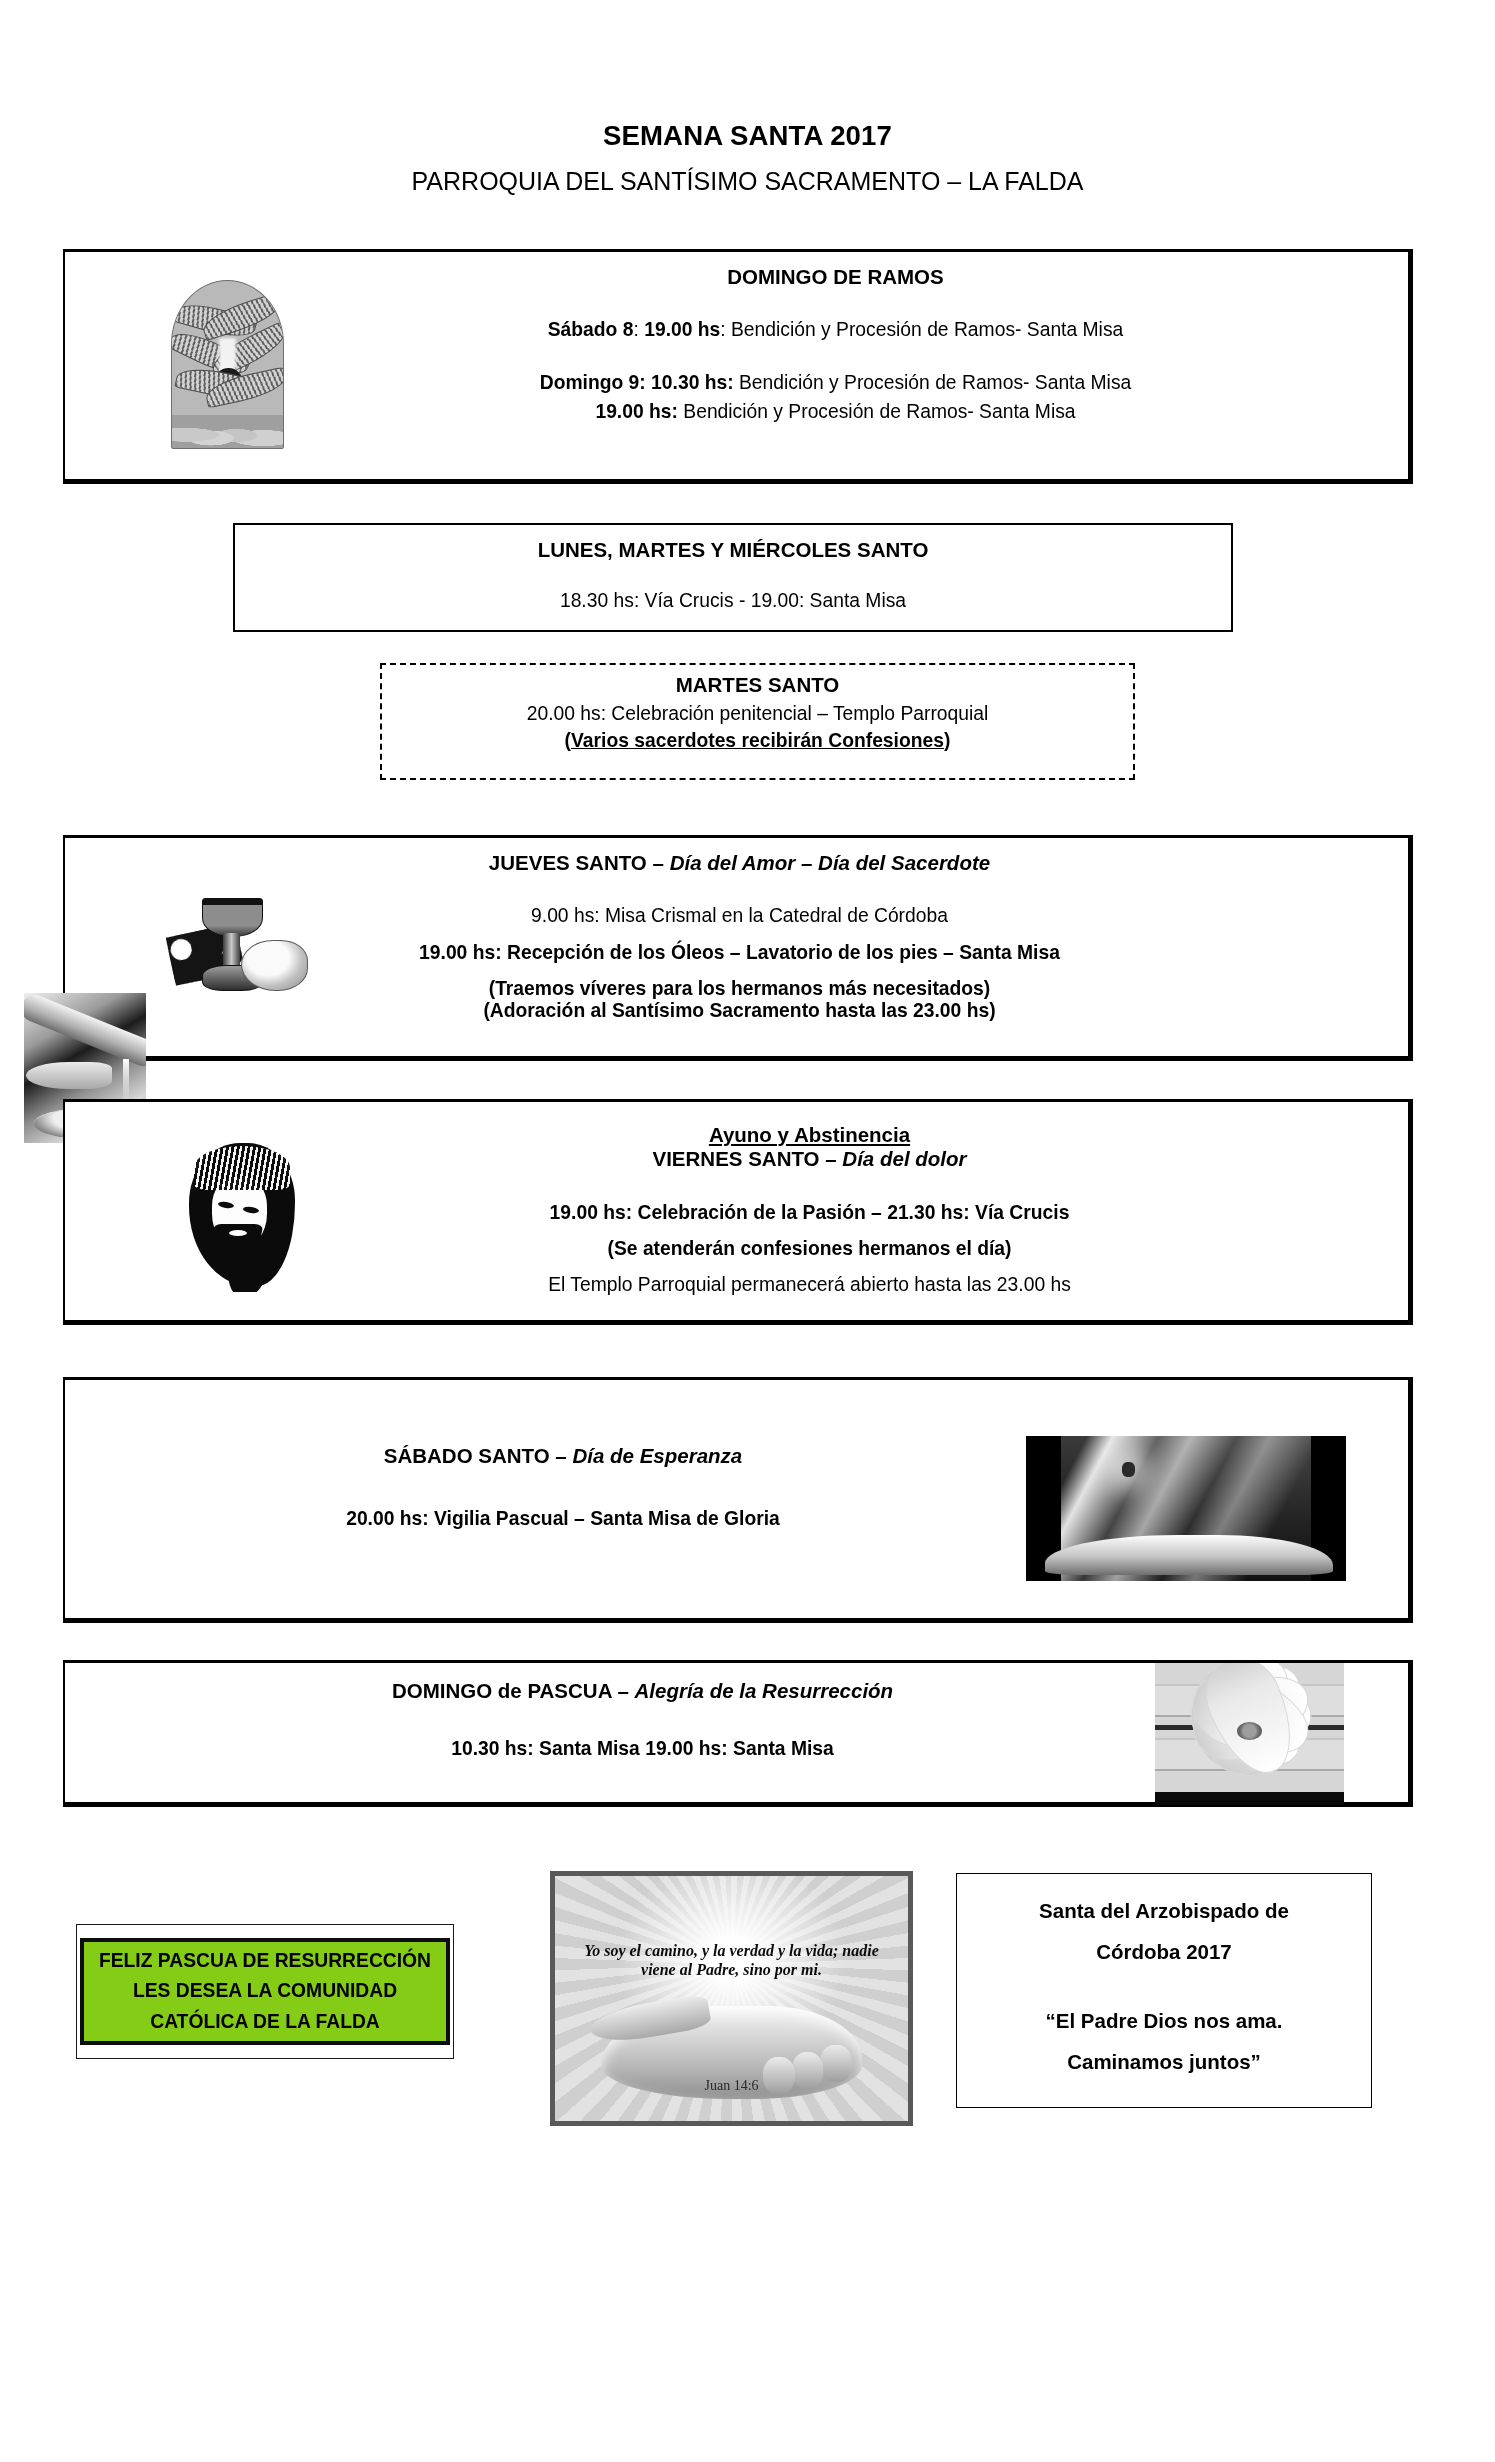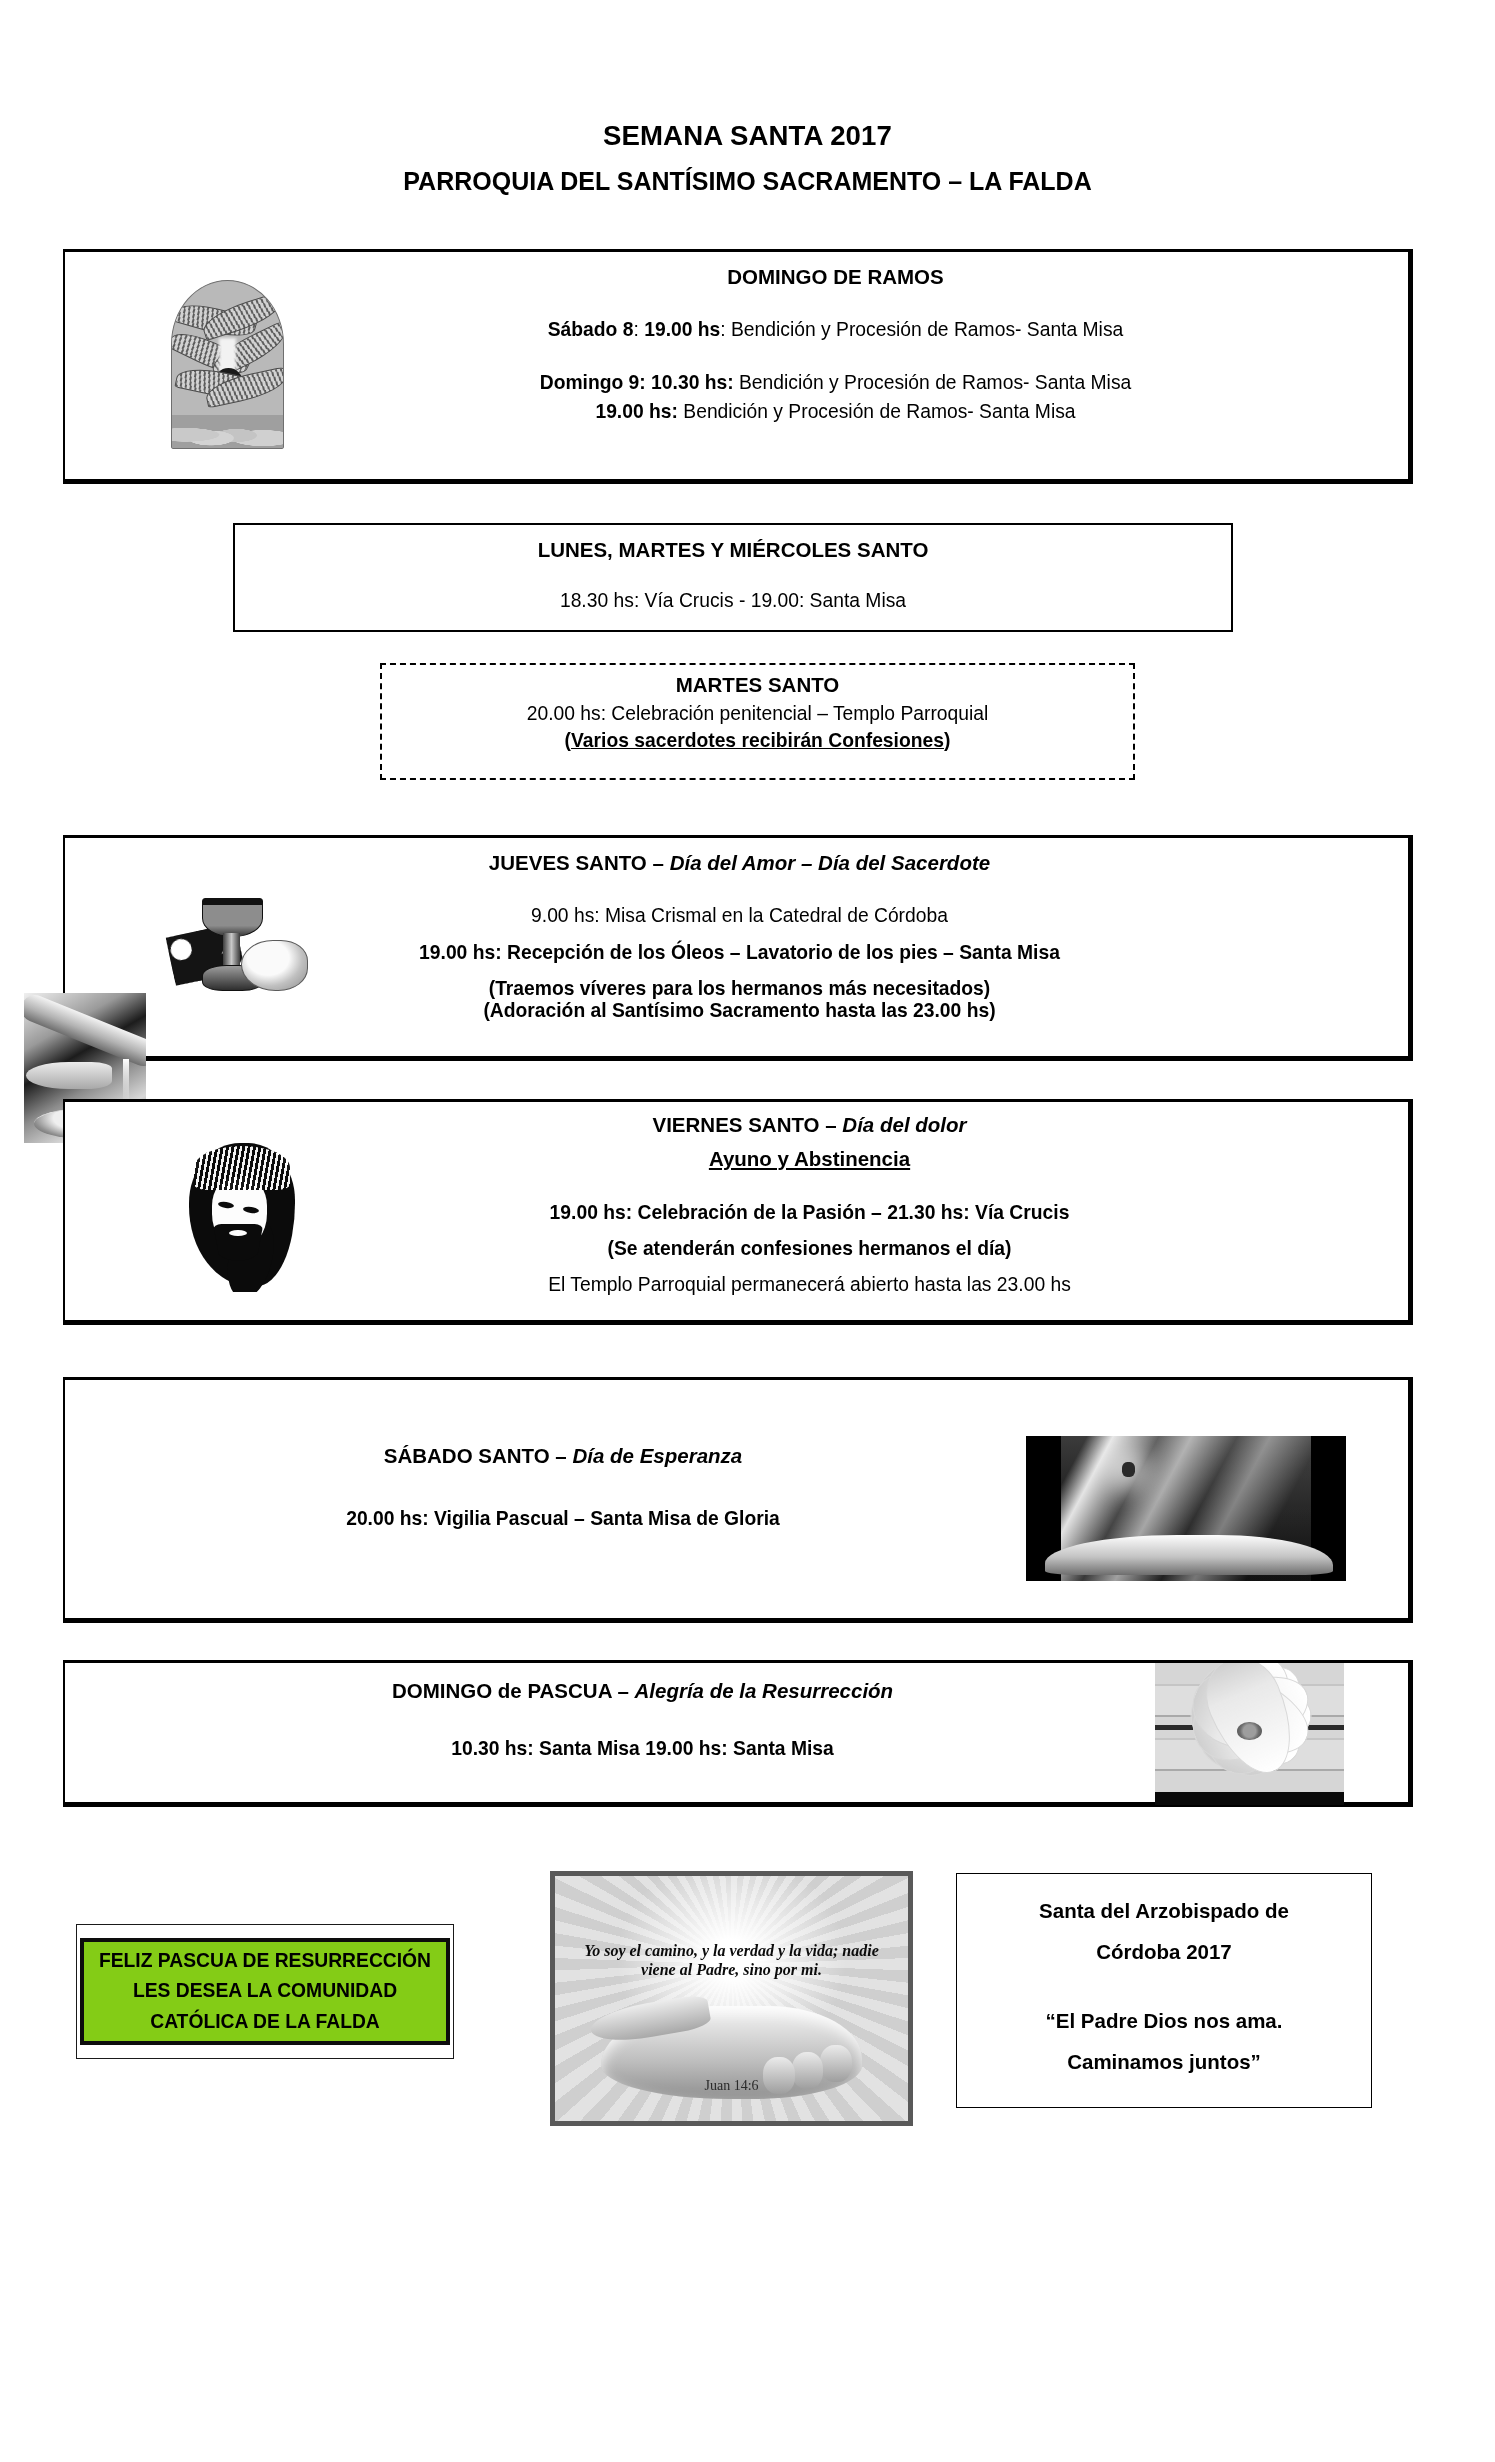--- a/index.html
+++ b/index.html
@@ -34,21 +34,21 @@
     font-weight: bold;
     letter-spacing: 0.1px;
   }
   .doc-subtitle {
     position: absolute;
     left: 0;
     top: 167px;
     width: 1495px;
     text-align: center;
     font-size: 25px;
-    font-weight: bold;
+    font-weight: normal;
   }
 
   
   .box {
     position: absolute;
     background: #fff;
     border: 1.2px solid #000;
     box-sizing: border-box;
   }
   
@@ -493,22 +493,22 @@
       <div class="hair2"></div>
       <div class="face"></div>
       <div class="crown"></div>
       <div class="eye eyeL"></div>
       <div class="eye eyeR"></div>
       <div class="beard"></div>
       <div class="mouth"></div>
     </div>
 
     <div class="stack ctr" style="left:246px; top:10.6px; width:997px;">
+      <div class="hd u" style="margin-top:10.6px;">Ayuno y Abstinencia</div>
       <div class="hd"><span>VIERNES SANTO – </span><span class="i">Día del dolor</span></div>
-      <div class="hd u" style="margin-top:10.6px;">Ayuno y Abstinencia</div>
       <div class="ln b" style="margin-top:32px;">19.00 hs: Celebración de la Pasión – 21.30 hs: Vía Crucis</div>
       <div class="ln b" style="margin-top:13px;">(Se atenderán confesiones hermanos el día)</div>
       <div class="ln reg" style="margin-top:13px;">El Templo Parroquial permanecerá abierto hasta las 23.00 hs</div>
     </div>
   </div>
 
   <div class="box heavy" style="left:63px; top:1377px; width:1350px; height:246px;">
 
     <div class="img tomb-art" style="left:961px; top:56px; width:320px; height:145px;">
       <div class="inner"></div>

